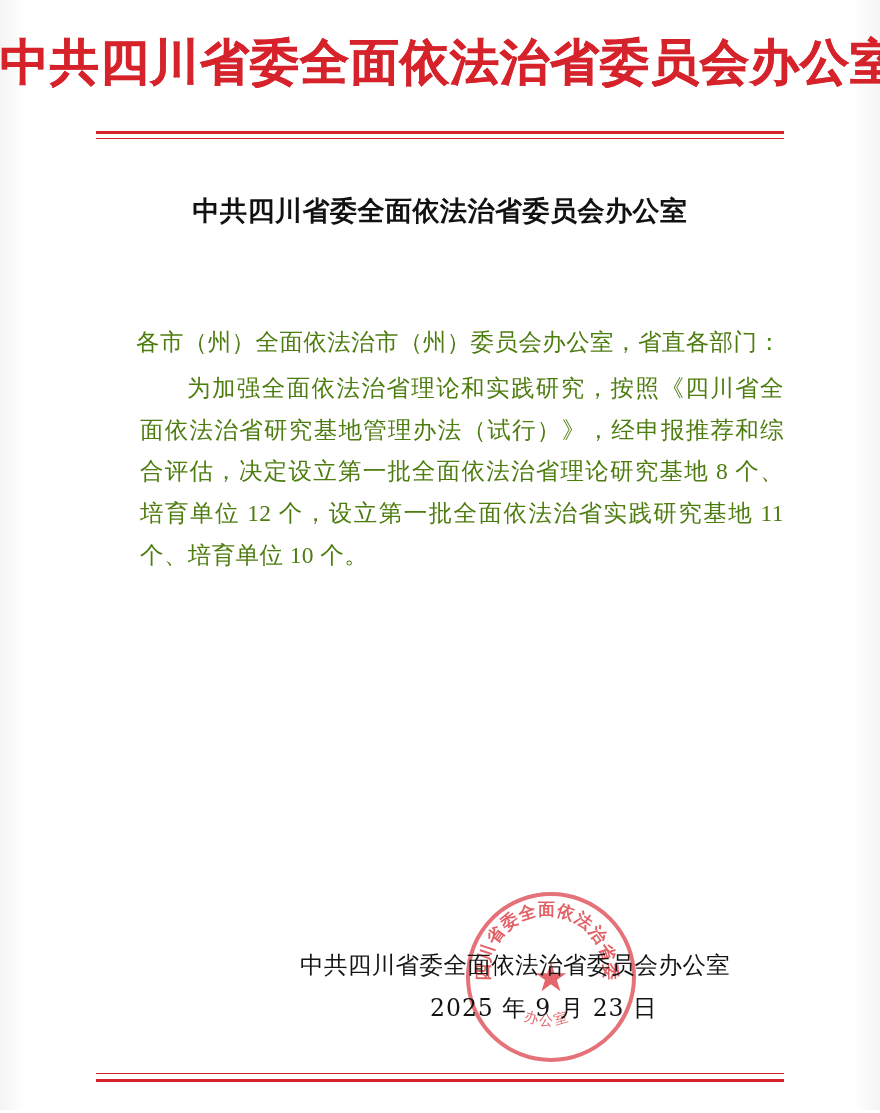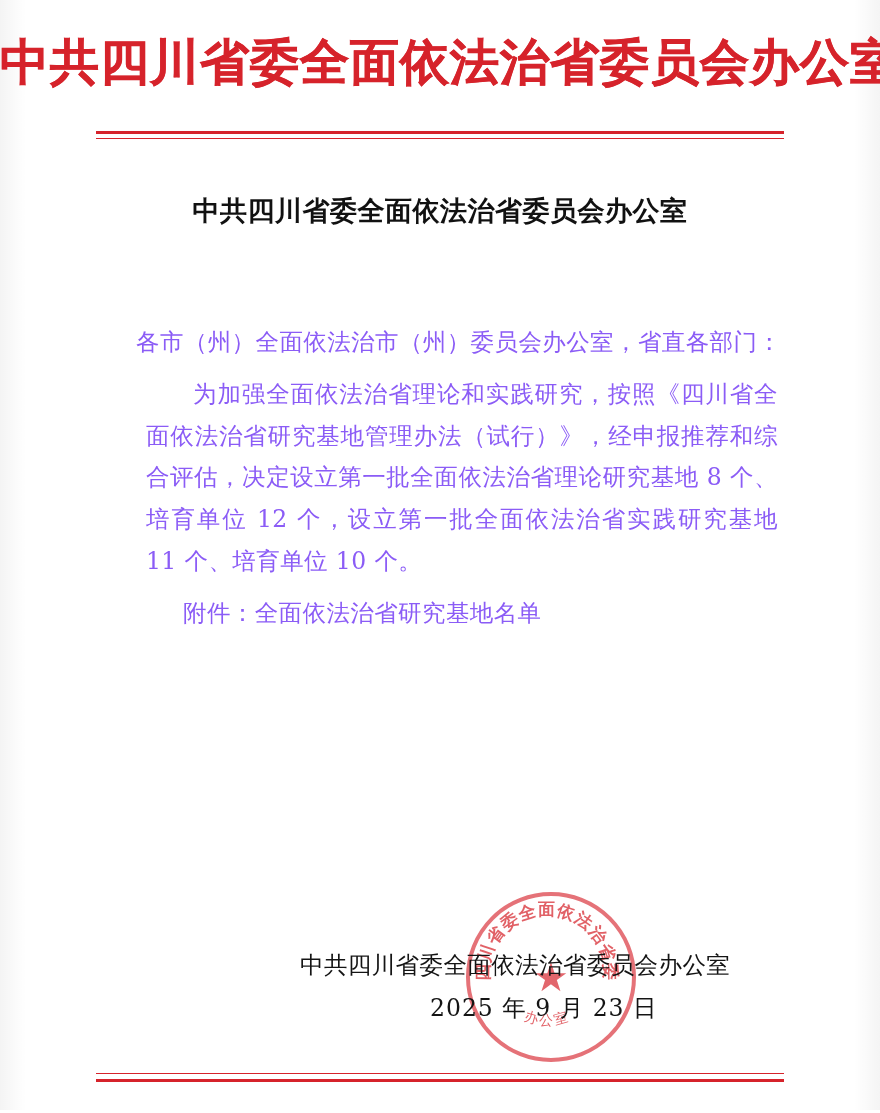--- a/index.html
+++ b/index.html
@@ -69,30 +69,31 @@
   }
 
   
   .body-block {
     position: absolute;
     left: 136px;
     top: 322px;
     width: 652px;
     font-size: 23.5px;
     line-height: 1.78;
-    color: #8b5cf6;
+    color: #4d7c0f;
     letter-spacing: 0.4px;
     text-align: justify;
   }
   .salutation {
     margin: 0 0 2px 0;
   }
   .para {
-    margin: 10px;
+    margin: 4px;
     text-indent: 2em;
+    font-family: Liberation Serif, serif;
   }
   .attach {
     margin: 10px 0 0 0;
     text-indent: 2em;
   }
 
   
   .signature {
     position: absolute;
     left: 300px;
@@ -198,21 +199,20 @@
   <div class="rule-top"></div>
   <div class="rule-top2"></div>
 
   <div class="doc-title">
     <div>中共四川省委全面依法治省委员会办公室</div>
   </div>
 
   <div class="body-block">
     <p class="salutation">各市（州）全面依法治市（州）委员会办公室，省直各部门：</p>
     <p class="para">为加强全面依法治省理论和实践研究，按照《四川省全面依法治省研究基地管理办法（试行）》，经申报推荐和综合评估，决定设立第一批全面依法治省理论研究基地 8 个、培育单位 12 个，设立第一批全面依法治省实践研究基地 11 个、培育单位 10 个。</p>
-    <p class="attach">附件：全面依法治省研究基地名单</p>
   </div>
 
   <div class="seal">
     <svg width="154" height="154" viewBox="0 0 154 154" aria-hidden="true">
       <path id="sealTopArc" d="M 19,77 A 58,58 0 0 1 135,77" fill="none"></path>
       <path id="sealBottomArc" d="M 31,106 A 58,58 0 0 0 123,106" fill="none"></path>
       <text class="seal-text">
         <textPath href="#sealTopArc" startOffset="50%" text-anchor="middle">中共四川省委全面依法治省委员会</textPath>
       </text>
       <text class="seal-text-bottom">

